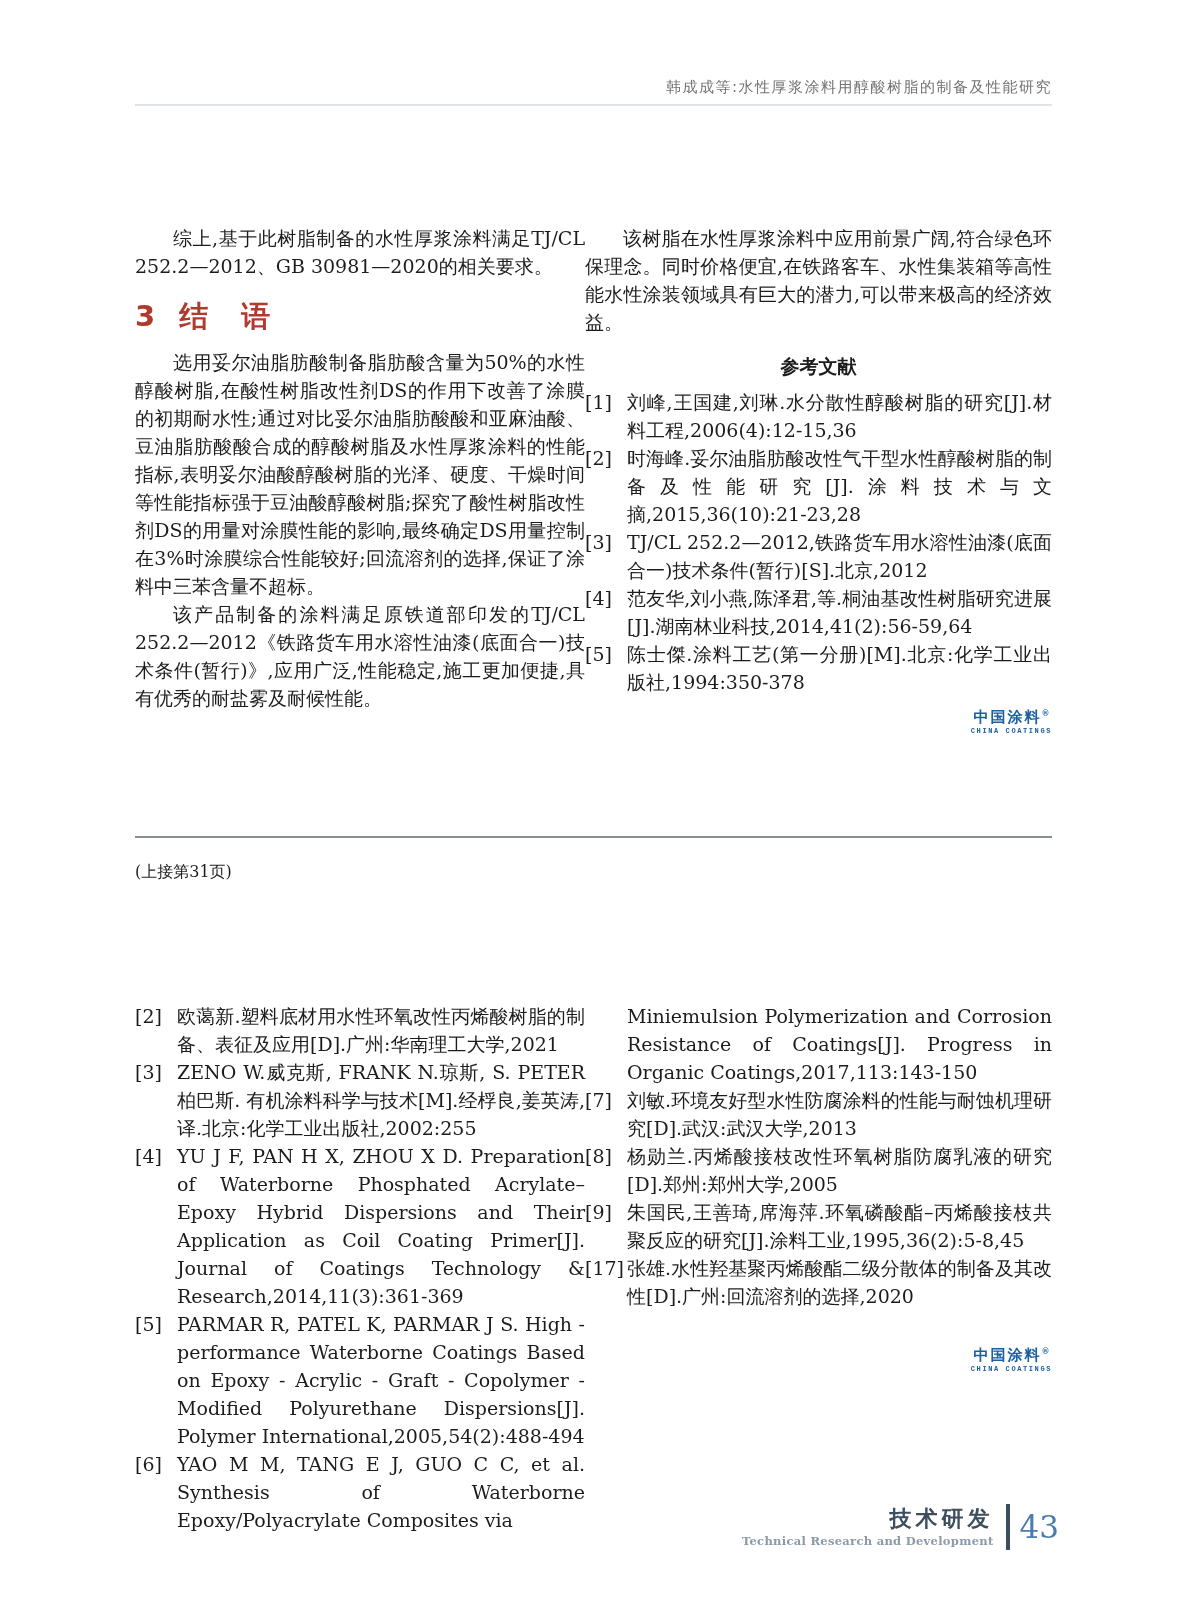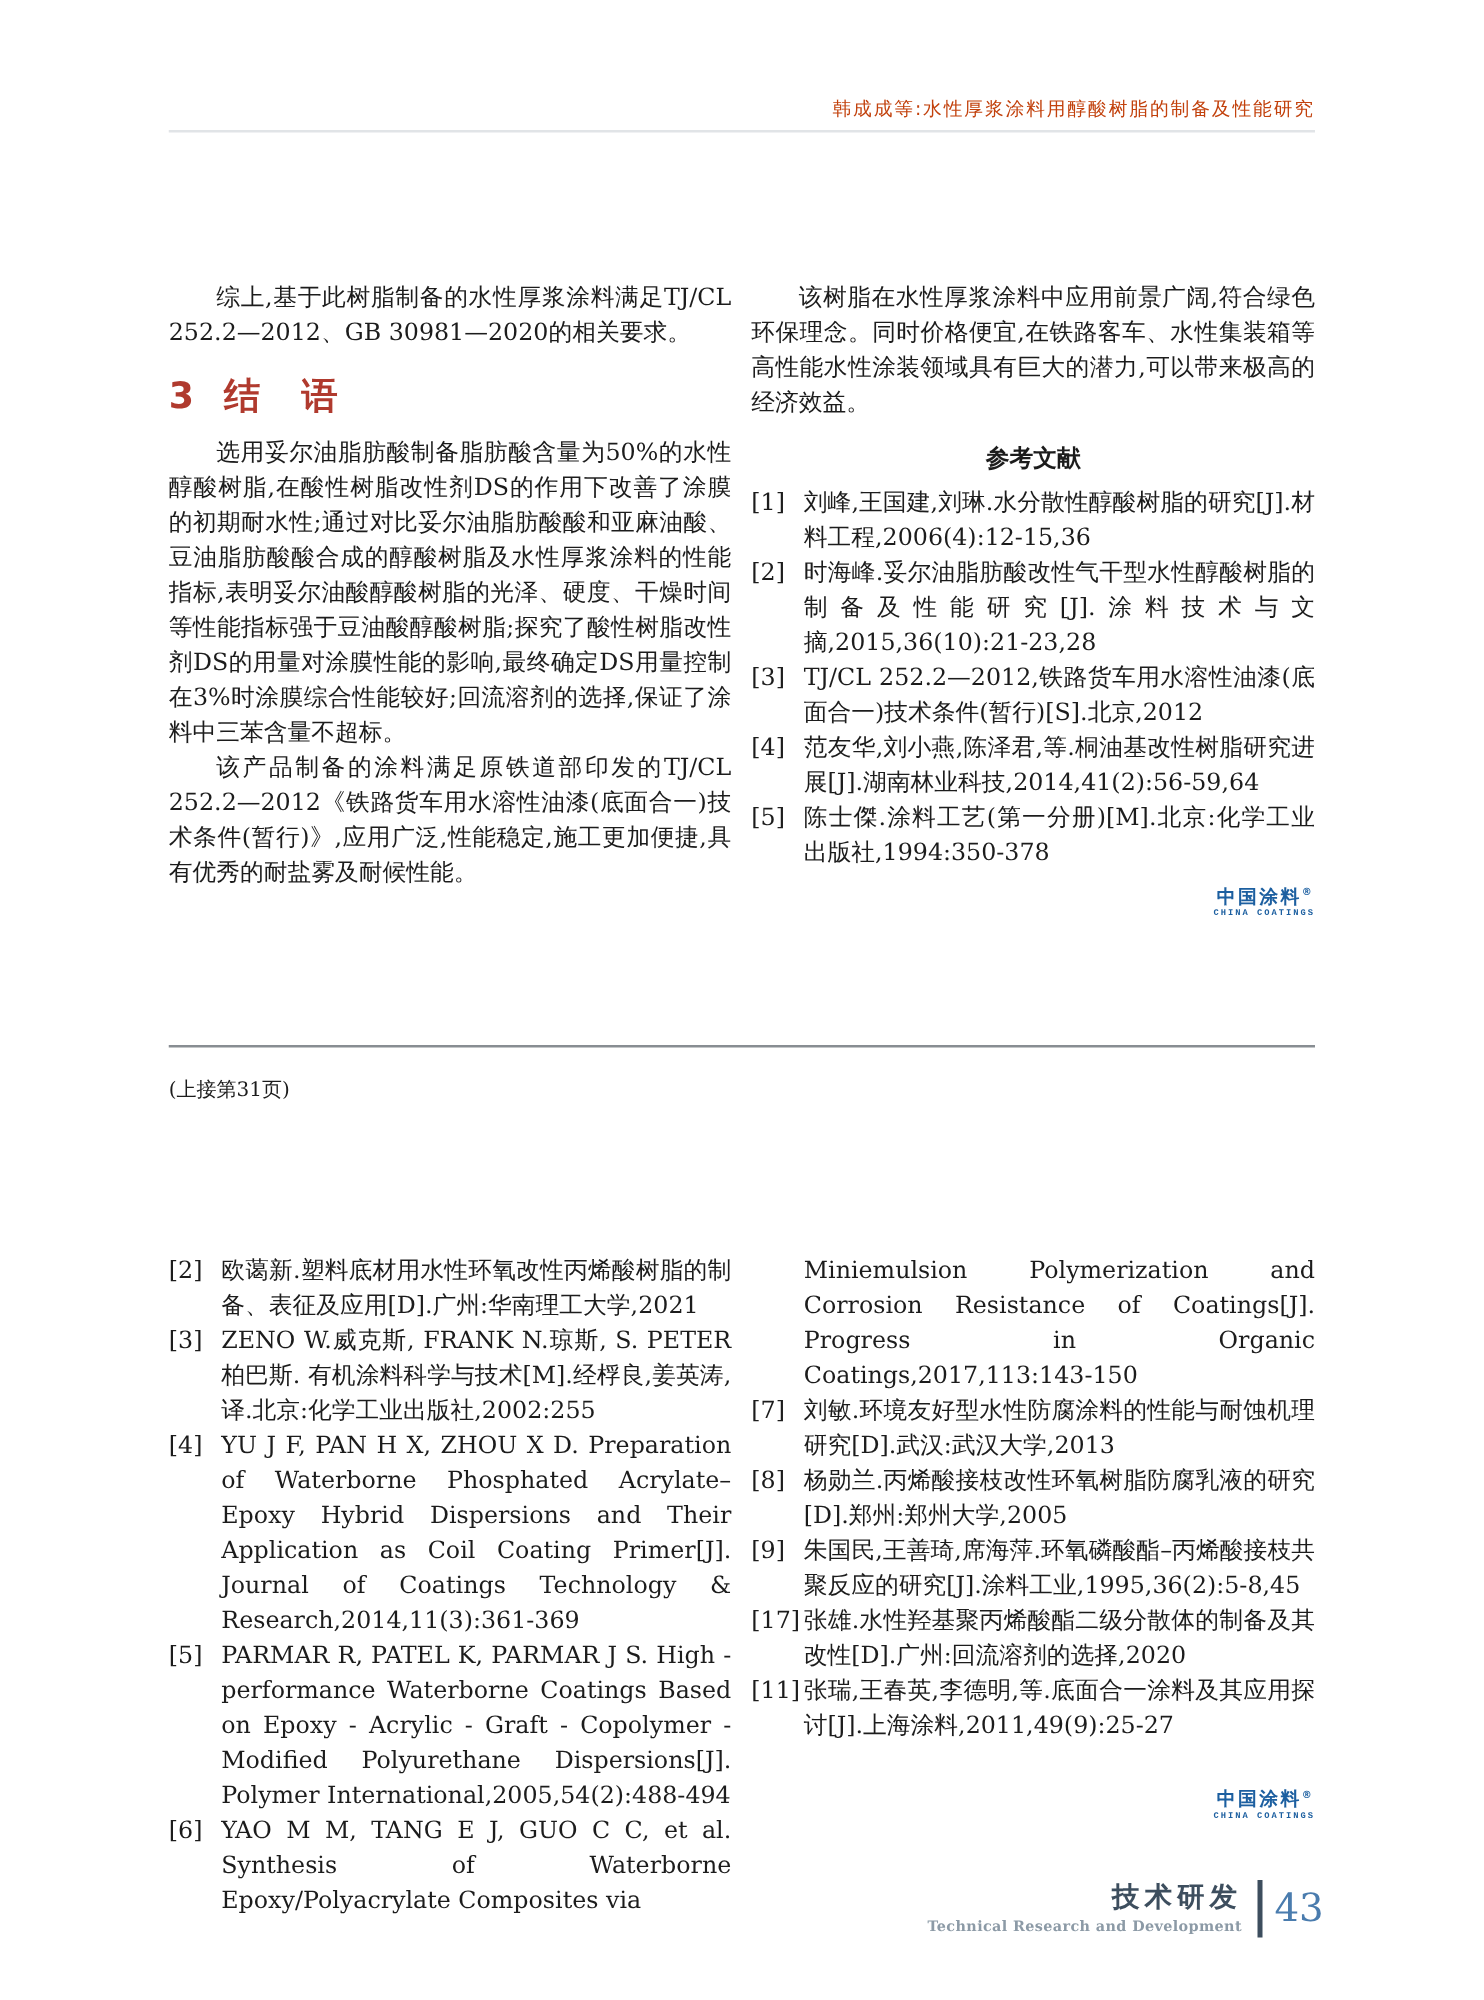--- a/index.html
+++ b/index.html
@@ -14,28 +14,28 @@
   }
   .margins { padding:0 135px; }
 
   
   .running-head {
     padding-top:78px;
     text-align:right;
     font-family:"DejaVu Sans","Liberation Sans",sans-serif;
     font-size:15px;
     letter-spacing:1.5px;
-    color:#c2410c;
+    color:#737373;
   }
   .head-rule { margin-top:7px; border-bottom:2px solid #e1e4e7; }
 
   
   .cols { display:flex; }
   .col-left { width:450px; flex:none; }
-  .col-right { flex:1; min-width:0;margin-left:16px; }
+  .col-right { flex:1; min-width:0; }
   .section-top { margin-top:118px; height:612px; overflow:hidden; }
 
   
   .para {
     font-size:19px; line-height:28px;
     text-align:justify; text-indent:2em;
     margin:0;
   }
   .sec-heading {
     margin:17px 0 11px 0;
@@ -194,24 +194,20 @@
           <span class="ref-label">[8]</span>
           <span class="ref-text">杨勋兰.丙烯酸接枝改性环氧树脂防腐乳液的研究[D].郑州:郑州大学,2005</span>
         </div>
         <div class="ref">
           <span class="ref-label">[9]</span>
           <span class="ref-text">朱国民,王善琦,席海萍.环氧磷酸酯–丙烯酸接枝共聚反应的研究[J].涂料工业,1995,36(2):5-8,45</span>
         </div>
         <div class="ref">
           <span class="ref-label">[17]</span>
           <span class="ref-text">张雄.水性羟基聚丙烯酸酯二级分散体的制备及其改性[D].广州:回流溶剂的选择,2020</span>
-        </div>
-        <div class="ref">
-          <span class="ref-label">[11]</span>
-          <span class="ref-text">张瑞,王春英,李德明,等.底面合一涂料及其应用探讨[J].上海涂料,2011,49(9):25-27</span>
         </div>
 
         <div class="logo logo-bottom">
           <div class="logo-cn"><span>中国涂料</span><span class="logo-reg">®</span></div>
           <div class="logo-en">CHINA COATINGS</div>
         </div>
       </div>
     </div>
 
   </div>

